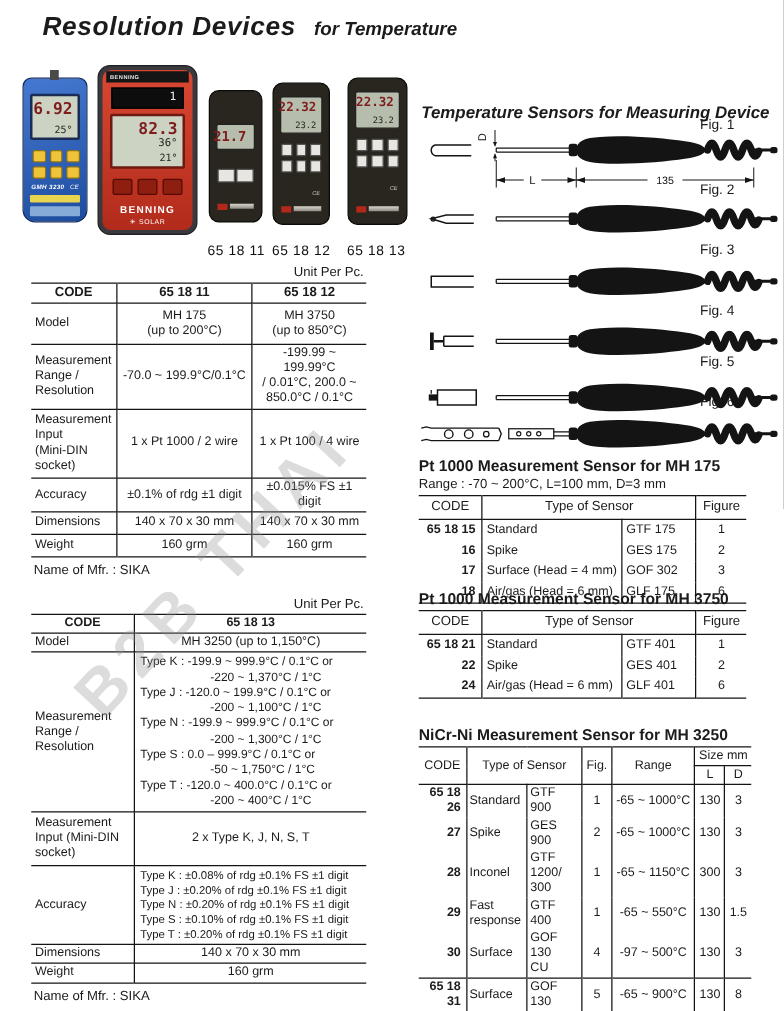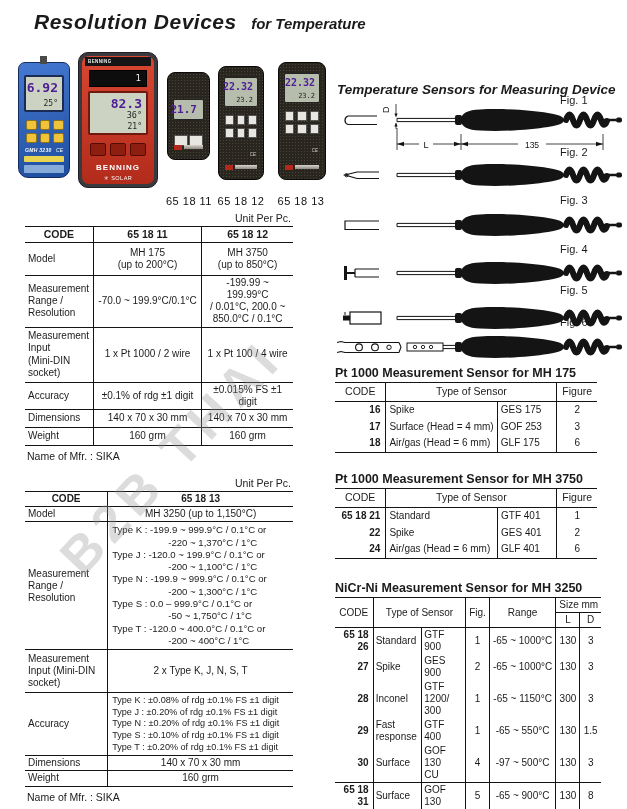--- a/index.html
+++ b/index.html
@@ -15,21 +15,21 @@
              white-space:nowrap;pointer-events:none;z-index:5;}
   
   .devices{position:absolute;left:0;top:46px;width:360px;height:170px;}
   .dev{position:absolute;box-sizing:border-box;}
   .dev-blue{left:18px;top:16px;width:52px;height:116px;background:linear-gradient(160deg,#4579d1,#1d4c9e);
             border:1px solid #132b5e;border-radius:7px 7px 10px 10px;}
   .dev-blue .nub{position:absolute;top:-7px;left:21px;width:7px;height:8px;background:#4a4a4a;}
   .lcd{position:absolute;background:#ccd3c3;border:2px solid #222;border-radius:2px;box-sizing:border-box;}
   .dev-blue .lcd{top:12px;left:5px;right:5px;height:37px;border-color:#1a2c55;}
   .lcd .big{position:absolute;right:4px;top:3px;font-family:"DejaVu Sans Mono",monospace;
-            font-weight:700;font-size:13px;color:#4c1d95;}
+            font-weight:700;font-size:13px;color:#7f1d1d;}
   .lcd .small{position:absolute;right:4px;bottom:2px;font-family:"DejaVu Sans Mono",monospace;
             font-size:8px;color:#20251f;}
   .keypad{position:absolute;display:grid;grid-template-columns:repeat(3,1fr);gap:3px;}
   .dev-blue .keypad{top:57px;left:7px;width:38px;}
   .key-y{height:8px;background:#efc43a;border:1px solid #8d731a;border-radius:2px;}
   .dev-blue .mlabel{position:absolute;top:84px;left:6px;font-size:5px;font-weight:700;
                     font-style:italic;color:#fff;letter-spacing:.3px;}
   .dev-blue .ce{position:absolute;top:84px;right:6px;font-size:5px;color:#fff;font-style:italic;}
   .dev-blue .strip1{position:absolute;top:93px;left:5px;right:5px;height:6px;background:#e9d44f;border-radius:1px;}
   .dev-blue .strip2{position:absolute;top:102px;left:5px;right:5px;height:8px;background:#86abd8;border-radius:1px;}
@@ -42,21 +42,21 @@
   .dev-red .disp1 span{position:absolute;right:5px;top:2px;color:#eee;font-family:"DejaVu Sans Mono",monospace;font-size:9px;}
   .dev-red .lcd{top:38px;left:9px;right:9px;height:44px;border-color:#6e1a10;}
   .dev-red .lcd .mid{position:absolute;right:4px;top:17px;font-family:"DejaVu Sans Mono",monospace;font-size:8.5px;color:#20251f;}
   .dev-red .btns{position:absolute;top:90px;left:11px;right:11px;display:flex;justify-content:space-between;}
   .key-r{width:14px;height:11px;background:#8d1e10;border:1px solid #530b03;border-radius:2px;}
   .dev-red .brand{position:absolute;bottom:15px;width:100%;text-align:center;color:#fff;
                   font-size:8px;font-weight:700;letter-spacing:1px;}
   .dev-red .brand2{position:absolute;bottom:6px;width:100%;text-align:center;color:#fff;font-size:5.5px;letter-spacing:.5px;}
   .dev-black{background-color:#29261f;background-image:radial-gradient(circle,#4a443a 22%,transparent 24%);
              background-size:3px 3px;border:1px solid #0b0a08;border-radius:8px;}
-  .db1{left:167px;top:26px;width:43px;height:88px;}
+  .db1{left:167px;top:26px;width:43px;height:106px;}
   .db2{left:218px;top:20px;width:46px;height:114px;}
   .db3{left:278px;top:16px;width:48px;height:118px;}
   .db1 .lcd{top:26px;left:5px;right:5px;height:21px;border-width:1px;background:#b7bdad;}
   .db1 .lcd .big{font-size:11px;top:3px;right:6px;}
   .db1 .btn2{position:absolute;top:62px;left:6px;right:6px;display:flex;justify-content:space-between;}
   .key-w{width:12px;height:9px;background:#e8e6e0;border:1px solid #555;border-radius:1px;}
   .db23 .lcd{top:10px;left:5px;right:5px;height:30px;border-width:1px;background:#b7bdad;}
   .db23 .lcd .big{font-size:10px;top:3px;right:4px;margin-left:48px;}
   .db23 .lcd .small{font-size:7px;bottom:2px;right:4px;}
   .db23 .keypad{top:48px;left:6px;right:6px;}
@@ -467,39 +467,46 @@
       <line class="ln" x1="110" y1="16.6" x2="124" y2="16.6" stroke-width="1"></line>
       <rect x="122" y="10" width="7" height="10" rx="2" fill="#141414"></rect>
       <path fill="#141414" d="M128,15 C128,8 135,5 147,4.5 C170,3 198,5.5 215,8 C227,9.7 231,12 231,15 C231,18 227,20.3 215,22 C198,24.5 170,27 147,25.5 C135,25 128,22 128,15 Z"></path>
       <path class="ln" stroke-width="6" stroke-linecap="round" d="M233,15 q3.5,-11 7,0 q3.5,11 7,0 q3.5,-11 7,0 q3.5,11 7,0 q3.5,-11 7,0 q3,9 6,1"></path>
       <line class="ln" x1="270" y1="15" x2="283" y2="15" stroke-width="2.5"></line>
       <rect x="283" y="12.5" width="6" height="5" rx="2" fill="#141414"></rect>
     </svg>
 
     <div class="sec" style="top:366px">
       <div class="sec-title">Pt 1000 Measurement Sensor for MH 175</div>
+      <div class="sec-range">Range : -70 ~ 200°C, L=100 mm, D=3 mm</div>
       <table class="ta">
         <thead>
           <tr>
             <th>CODE</th>
             <th colspan="2">Type of Sensor</th>
             <th>Figure</th>
           </tr>
         </thead>
         <tbody>
+          <tr>
+            <td class="code">65 18 15</td>
+            <td class="tname">Standard</td>
+            <td class="tmodel">GTF 175</td>
+            <td class="tfig">1</td>
+          </tr>
           <tr>
             <td class="code">16</td>
             <td class="tname">Spike</td>
             <td class="tmodel">GES 175</td>
             <td class="tfig">2</td>
           </tr>
           <tr>
             <td class="code">17</td>
             <td class="tname">Surface (Head = 4 mm)</td>
-            <td class="tmodel">GOF 253</td>
+            <td class="tmodel">GOF 302</td>
             <td class="tfig">3</td>
           </tr>
           <tr>
             <td class="code">18</td>
             <td class="tname">Air/gas (Head = 6 mm)</td>
             <td class="tmodel">GLF 175</td>
             <td class="tfig">6</td>
           </tr>
         </tbody>
       </table>

